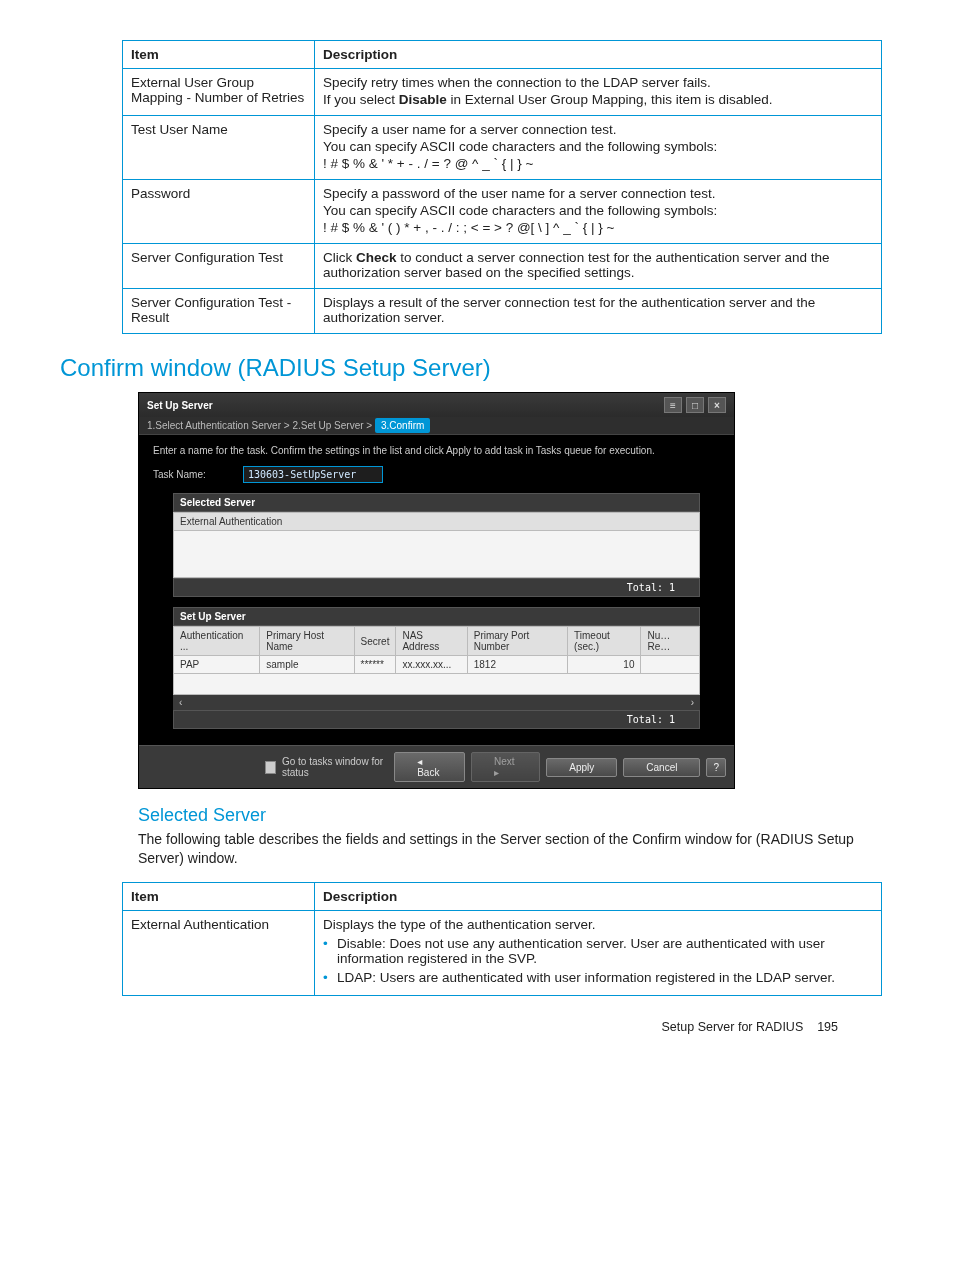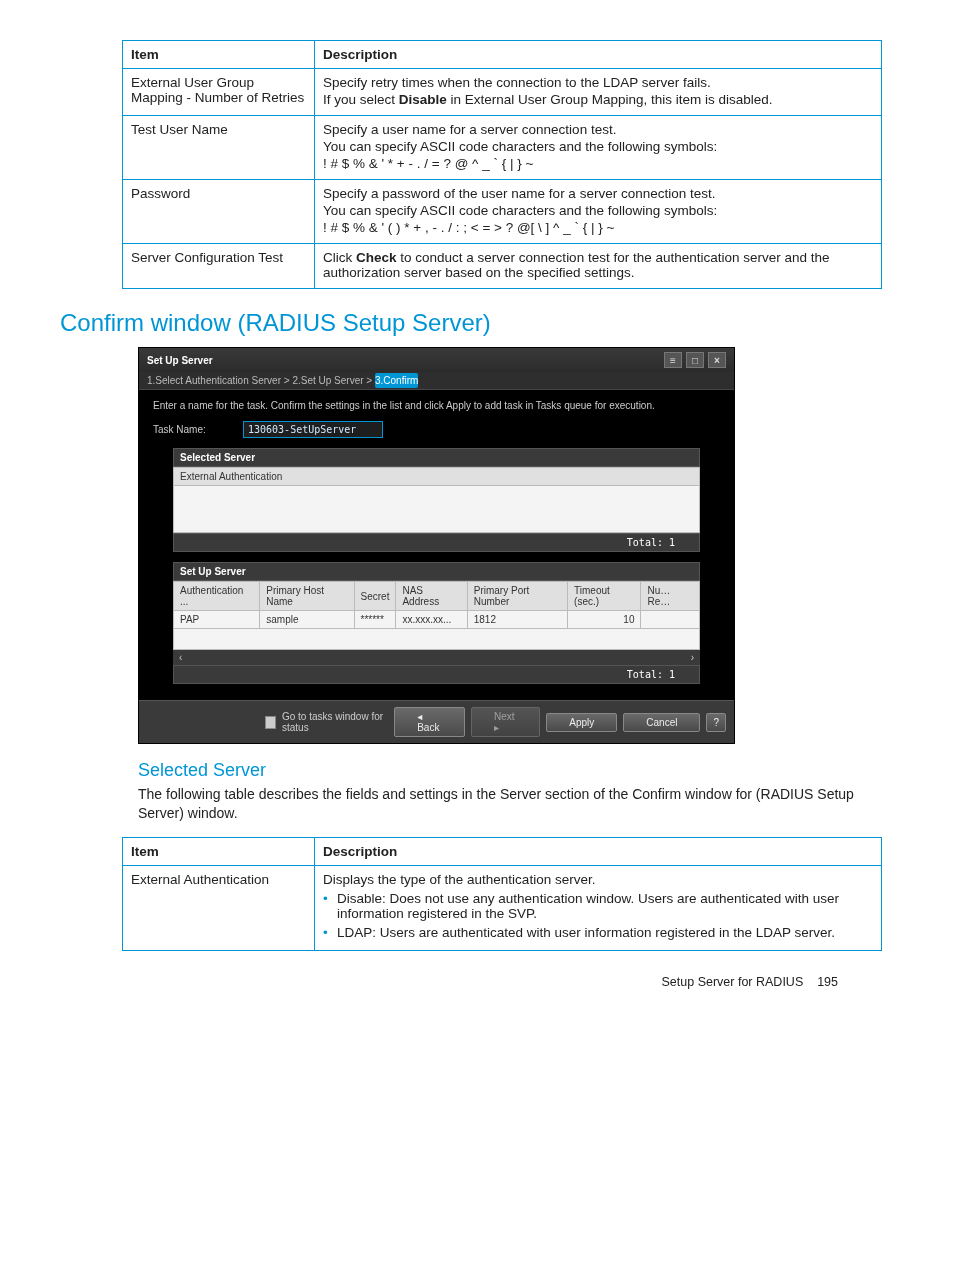--- a/index.html
+++ b/index.html
@@ -72,21 +72,21 @@
   .titlebar .wbtn {
     width: 16px; height: 14px; background:#555; color:#ddd;
     display:inline-flex; align-items:center; justify-content:center;
     border:1px solid #777; font-size:10px;
   }
   .crumbs {
     background:#2e2e2e; padding:3px 8px; color:#bbb;
     border-bottom:1px solid #444;
   }
   .crumbs .active {
-    background:#0096d6; color:#fff; padding:2px 0; border-radius:2px;
+    background:#0096d6; color:#fff; padding:2px 6px; border-radius:2px;
   }
   .pane { padding:10px 14px; }
   .instr { color:#ccc; margin-bottom:10px; }
   .row { display:flex; align-items:center; margin-bottom:2px; }
   .lbl { width:90px; color:#ccc; }
   .tinput {
     background:#1e1e1e; color:#cfe8ff; border:1px solid #0096d6;
     padding:2px 4px; width:130px; font-family:monospace; font-size:10px;
   }
   .hint { color:#aaa; font-size:9.5px; margin-left:90px; }
@@ -164,20 +164,26 @@
         <td>
           <div style="margin-bottom: 2px;">Specify a password of the user name for a server connection test.</div>
           <div style="margin-bottom: 2px;">You can specify ASCII code characters and the following symbols:</div>
           <div style="margin-bottom: 2px;">! # $ % &amp; ' ( ) * + , - . / : ; &lt; = &gt; ? @[ \ ] ^ _ ` { | } ~</div>
         </td>
       </tr>
       <tr>
         <td class="item">Server Configuration Test</td>
         <td>
           <div style="margin-bottom: 2px;">Click <b>Check</b> to conduct a server connection test for the authentication server and the authorization server based on the specified settings.</div>
+        </td>
+      </tr>
+      <tr>
+        <td class="item">Server Configuration Test - Result</td>
+        <td>
+          <div style="margin-bottom: 2px;">Displays a result of the server connection test for the authentication server and the authorization server.</div>
         </td>
       </tr>
     </tbody>
 </table>
 
 <h2 class="section">Confirm window (RADIUS Setup Server)</h2>
 
 <div class="win">
   <div class="titlebar">
     <span>Set Up Server</span>
@@ -276,21 +282,21 @@
       <th class="item">Item</th>
       <th>Description</th>
     </tr>
   </thead>
   <tbody>
     <tr>
       <td class="item">External Authentication</td>
       <td>
         <div>Displays the type of the authentication server.</div>
         <ul class="bullets" id="t2-bullets">
-            <li>Disable: Does not use any authentication window. Users are authenticated with user information registered in the SVP.</li>
+            <li>Disable: Does not use any authentication server. User are authenticated with user information registered in the SVP.</li>
             <li>LDAP: Users are authenticated with user information registered in the LDAP server.</li>
           </ul>
       </td>
     </tr>
   </tbody>
 </table>
 
 <div class="pagefoot">
   <span>Setup Server for RADIUS</span>&nbsp;&nbsp;&nbsp;
   <span>195</span>

